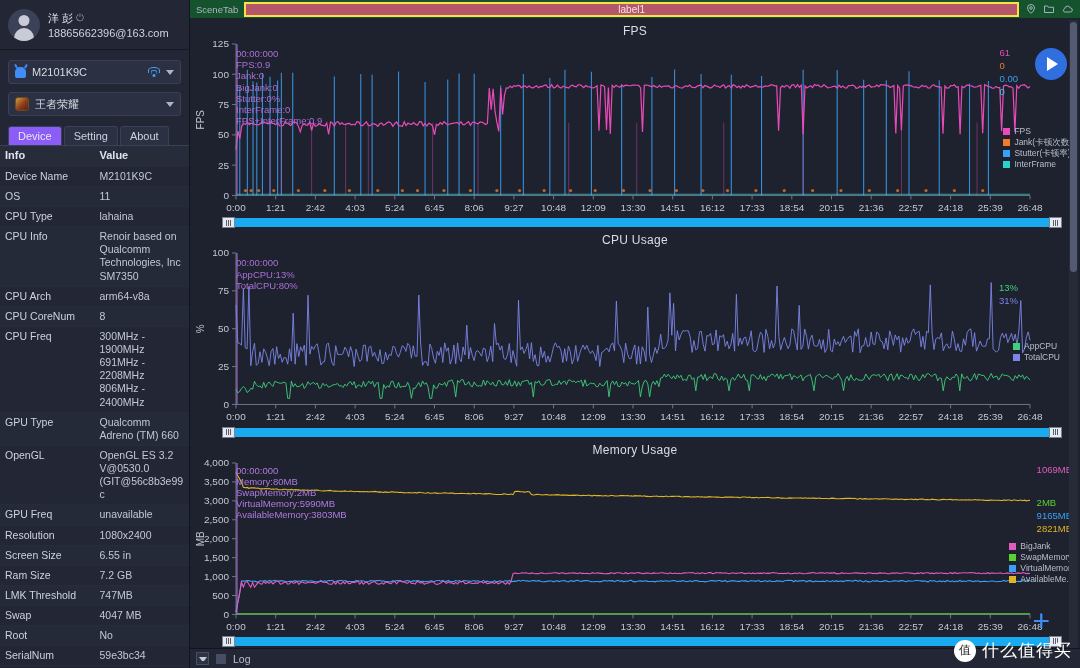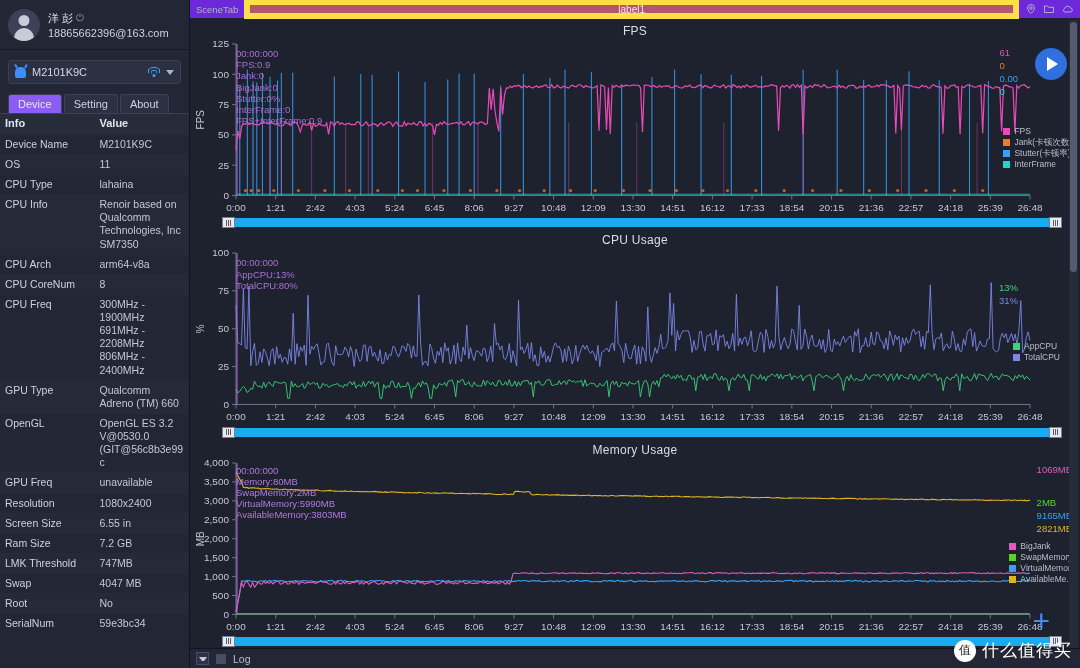--- a/index.html
+++ b/index.html
@@ -93,26 +93,26 @@
     color: #c3c8d4; border-bottom: 1px solid #272c3b; vertical-align: top;
     word-break: break-word; line-height: 1.25;
   }
   table.info th { color: #dfe3ec; font-weight: bold; background: #272c3b; font-size: 11px; }
   table.info tr:nth-child(even) td { background: #252a39; }
   table.info td.k { width: 82px; color: #cdd2de; }
 
   
   #main { flex: 1; display: flex; flex-direction: column; background: #1e222e; position: relative; }
   .topbar {
-    height: 18px; background: #6d28d9; display: flex; align-items: center;
+    height: 18px; background: #14532d; display: flex; align-items: center;
     gap: 6px; padding: 0 6px; flex: 0 0 18px;
   }
   .scenetab { font-size: 9.5px; color: #aeb4c4; }
   .labelbar {
-    flex: 1; height: 20px; background: #b5576b; border: 6px solid #fde047;
+    flex: 1; height: 15px; background: #b5576b; border: 2px solid #fde047;
     color: #f3e6e9; font-size: 10px; display: flex; align-items: center; justify-content: center;
   }
   .topicons { display: flex; gap: 6px; align-items: center; color: #b6bcca; }
   .topicons svg { display: block; }
 
   .charts { flex: 1; display: flex; flex-direction: column; padding: 2px 0 0 0; }
   .chartbox { position: relative; flex: 1 1 0; min-height: 0; }
   .chart-title {
     text-align: center; color: #d9dde6; font-size: 12px; padding-top: 4px; letter-spacing: .3px;
   }
@@ -203,20 +203,25 @@
 
     <div class="sel-wrap">
       <div class="selector">
         <span class="droid"></span>
         <span class="sel-label">M2101K9C</span>
         <span class="wifi">
             <i></i>
             <i></i>
             <i></i>
           </span>
+        <span class="caret"></span>
+      </div>
+      <div class="selector">
+        <span class="gameicon"></span>
+        <span class="sel-label">王者荣耀</span>
         <span class="caret"></span>
       </div>
     </div>
 
     <div class="tabs">
       <div class="tab active">Device</div>
       <div class="tab">Setting</div>
       <div class="tab">About</div>
     </div>
 

